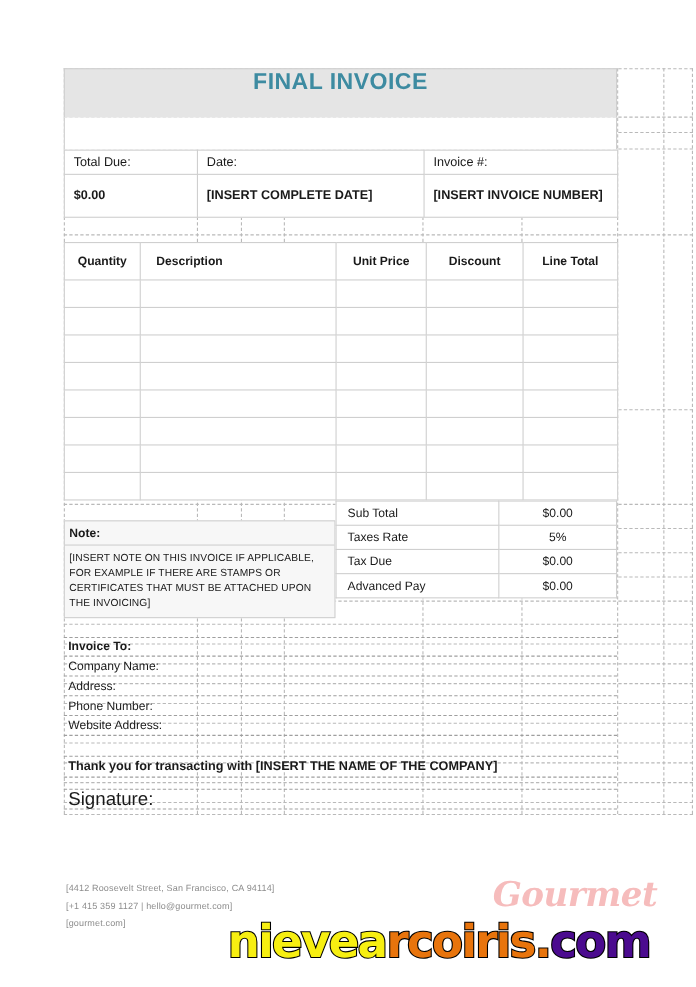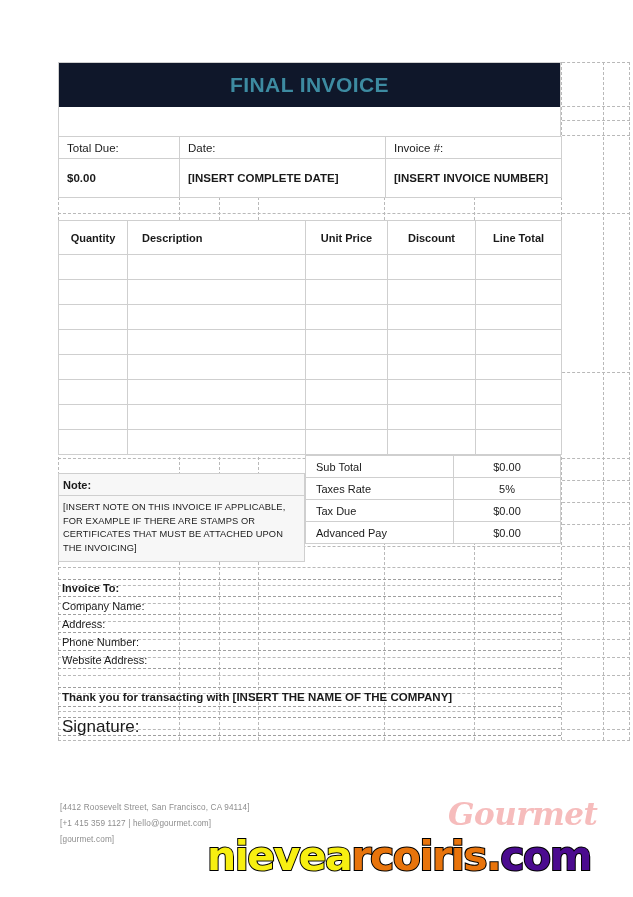--- a/index.html
+++ b/index.html
@@ -49,23 +49,22 @@
     top: 62px;
     width: 503px;
     z-index: 2;
   }
 
   
   #title-band {
     height: 44px;
     border: 1px solid #cfcfcf;
     border-bottom: none;
-    background: #0f172a;
+    background: #e5e5e5;
     display: flex;
-    align-items: center;
     justify-content: center;
   }
   #invoice-title {
     font-size: 21px;
     font-weight: bold;
     letter-spacing: 0.4px;
     color: #3d8ba1;
   }
 
   #title-underfill {

